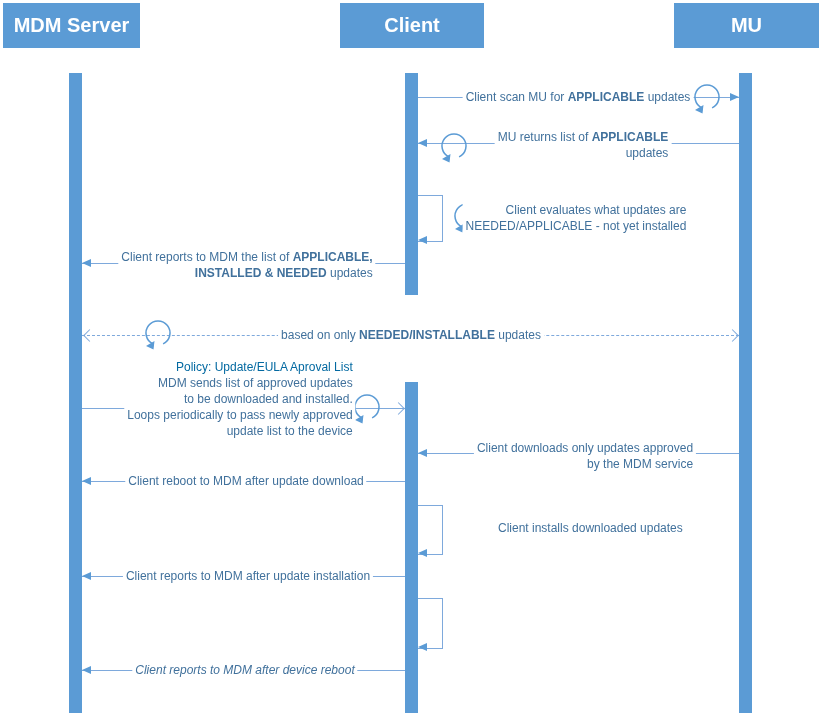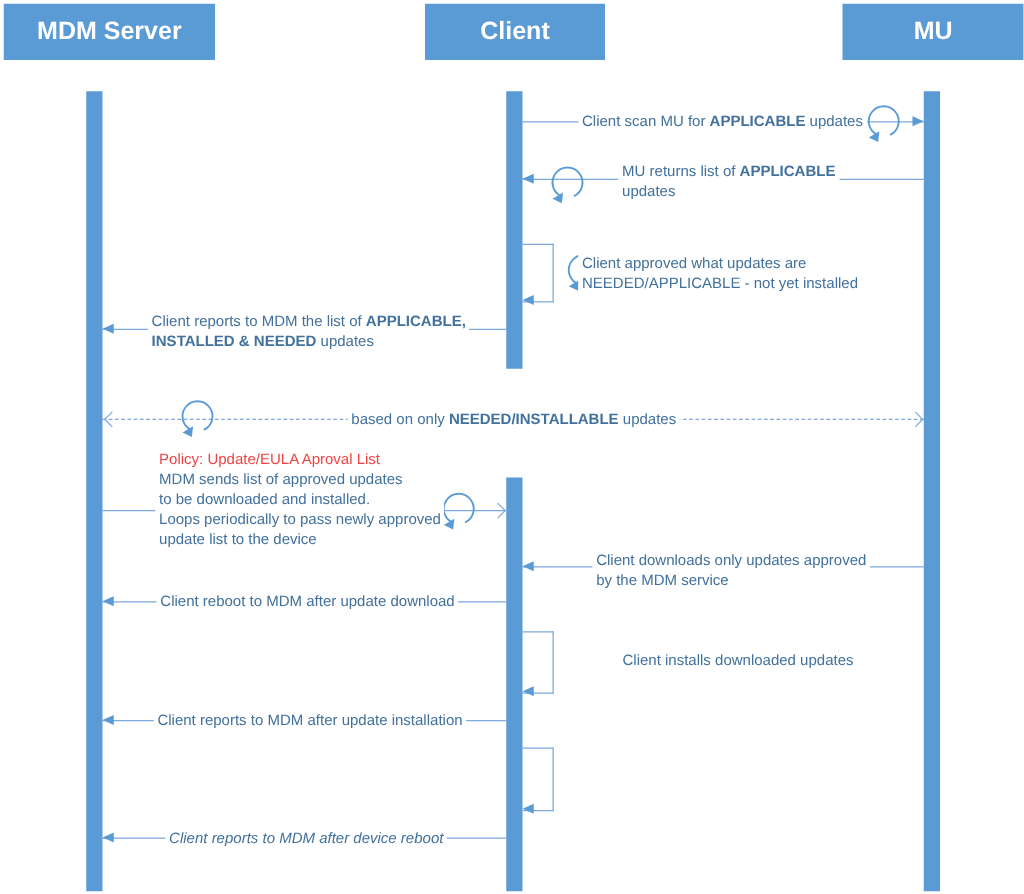--- a/index.html
+++ b/index.html
@@ -3,42 +3,42 @@
 <meta charset="utf-8">
 <style>
   html,body{margin:0;padding:0;background:#fff;}
   .canvas{position:relative;width:819px;height:715px;background:#fff;overflow:hidden;
           font-family:"Liberation Sans",sans-serif;}
   .hdr{position:absolute;height:45px;background:#5B9BD5;color:#fff;font-weight:bold;
        font-size:20px;display:flex;align-items:center;justify-content:center;}
   .bar{position:absolute;width:13px;background:#5B9BD5;}
   .mline{position:absolute;height:0;border-top:1px solid #7EA9DC;z-index:1;}
   .mline.dashed{border-top:1px dashed #7EA9DC;}
-  .msg{position:absolute;font-size:12px;line-height:16px;color:#41719C;text-align:left;
+  .msg{position:absolute;font-size:12px;line-height:16px;color:#41719C;text-align:right;
        background:#fff;white-space:nowrap;transform:translate(-50%,-50%);z-index:3;padding:0 3px;}
   .msg.leftalign{transform:translate(0,-50%);text-align:left;margin-left:45px;}
   .msg b{font-weight:bold;}
-  .policy{color:#ef4444;}
+  .policy{color:#0369a1;}
   .tri-l{position:absolute;width:0;height:0;border-top:4.5px solid transparent;
          border-bottom:4.5px solid transparent;border-right:9px solid #5B9BD5;z-index:2;}
   .tri-r{position:absolute;width:0;height:0;border-top:4.5px solid transparent;
          border-bottom:4.5px solid transparent;border-left:9px solid #5B9BD5;z-index:2;}
   .chev{position:absolute;width:8px;height:8px;border-top:1.5px solid #7EA9DC;
         border-right:1.5px solid #7EA9DC;z-index:2;}
   .chev.r{transform:rotate(45deg);}
   .chev.l{transform:rotate(-135deg);}
   .selfbox{position:absolute;width:24px;border:1px solid #7EA9DC;border-left:none;z-index:1;}
   .loop{position:absolute;z-index:2;}
 </style>
 </head>
 <body>
 
 <div class="canvas">
 
-  <div class="hdr" style="left:3px;top:3px;width:169px;">MDM Server</div>
+  <div class="hdr" style="left:3px;top:3px;width:137px;">MDM Server</div>
   <div class="hdr" style="left:340px;top:3px;width:144px;">Client</div>
   <div class="hdr" style="left:674px;top:3px;width:145px;">MU</div>
 
   <div class="bar" style="left:69px;top:73px;height:640px;"></div>
   <div class="bar" style="left:405px;top:73px;height:222px;"></div>
   <div class="bar" style="left:405px;top:382px;height:331px;"></div>
   <div class="bar" style="left:739px;top:73px;height:640px;"></div>
 
   <div class="mline" style="left:418px;top:97px;width:321px;"></div>
   <div class="tri-r" style="left:730px;top:92.5px;"></div>
@@ -61,21 +61,21 @@
     <div><span>updates</span></div>
   </div>
 
   <div class="selfbox" style="left:418px;top:195px;height:45px;"></div>
   <div class="tri-l" style="left:418px;top:235.5px;"></div>
   <svg class="loop" style="left:450px;top:199px;" width="34" height="34" viewBox="0 0 34 34">
     <path d="M 22.1 27.9 A 12 12 0 1 0 11.9 27.9" fill="none" stroke="#5B9BD5" stroke-width="1.5"></path>
     <polygon points="5,30 13.5,25 12.5,33.5" fill="#5B9BD5"></polygon>
   </svg>
   <div class="msg" style="left:576px;top:218px;">
-    <div><span>Client approved what updates are</span></div>
+    <div><span>Client evaluates what updates are</span></div>
     <div><span>NEEDED/APPLICABLE - not yet installed</span></div>
   </div>
 
   <div class="mline" style="left:82px;top:263px;width:323px;"></div>
   <div class="tri-l" style="left:82px;top:258.5px;"></div>
   <div class="msg" style="left:247px;top:265px;">
     <div><span>Client reports to MDM the list of </span><b>APPLICABLE,</b></div>
     <div><b>INSTALLED &amp; NEEDED</b><span> updates</span></div>
   </div>
 

